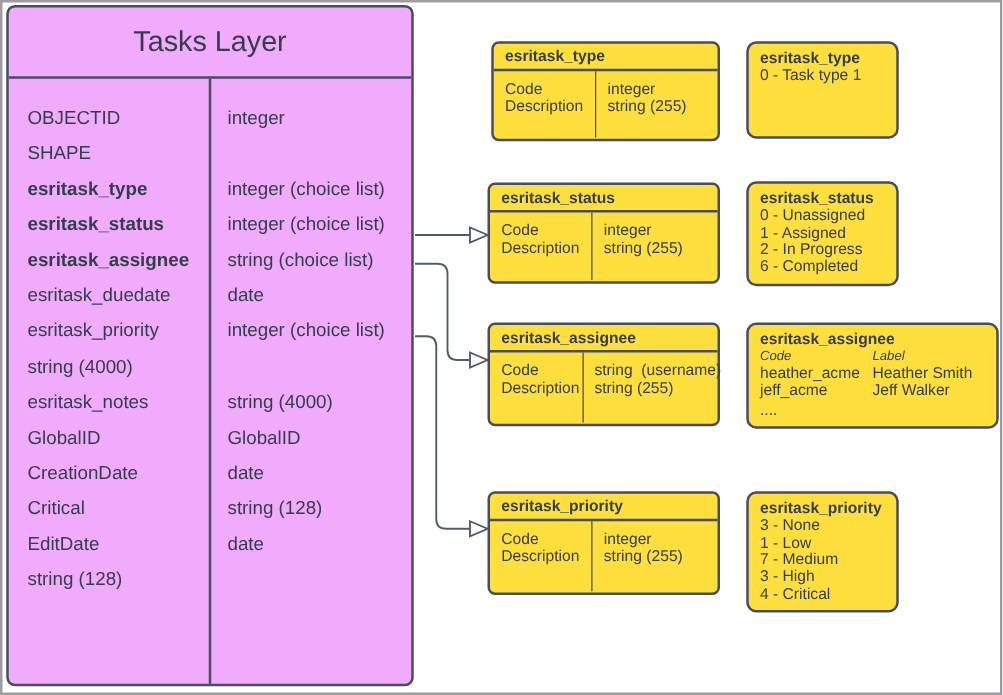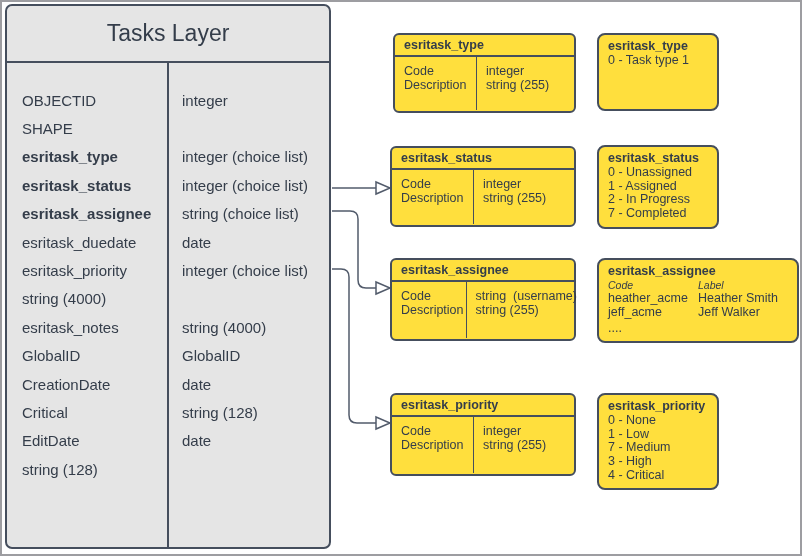--- a/index.html
+++ b/index.html
@@ -4,30 +4,30 @@
 <style>
   html,body{margin:0;padding:0;background:#fff;}
   .canvas{
     position:relative;width:798px;height:552px;background:#ffffff;
     border:2px solid #9d9da1;overflow:hidden;
     font-family:"Liberation Sans","DejaVu Sans",sans-serif;color:#343d4a;
   }
   
   .main-table{
     position:absolute;left:3px;top:2px;width:326px;height:545px;
-    border:2px solid #454e5d;border-radius:7px;background:#e5e5e5;box-sizing:border-box;
+    border:2px solid #454e5d;border-radius:7px;background:#f0abfc;box-sizing:border-box;
   }
   .main-title{
     height:55px;display:flex;align-items:center;justify-content:center;
     font-size:23px;border-bottom:2px solid #454e5d;
   }
   .main-body{position:absolute;top:57px;left:0;right:0;bottom:0;}
   .col-divider{position:absolute;left:160px;top:0;bottom:0;width:1.5px;background:#454e5d;}
   .rows{padding-top:23px;}
-  .trow{display:flex;height:28.4px;align-items:center;font-size:15px;}
+  .trow{display:flex;height:28.4px;font-size:15px;}
   .trow .fname{width:160px;padding-left:15px;box-sizing:border-box;}
   .trow .ftype{padding-left:15px;}
   .bold{font-weight:bold;}
   
   .dbox{
     position:absolute;background:#ffdf3d;border:2px solid #454e5d;border-radius:6px;
     box-sizing:border-box;font-size:12.5px;
   }
   .dtitle{padding:3px 9px;font-weight:bold;border-bottom:2px solid #454e5d;}
   .dbody{display:flex;height:calc(100% - 23px);}
@@ -186,38 +186,38 @@
   <div class="vbox" style="left:595px;top:31px;width:122px;height:78px;">
     <span class="vitem vtitle">esritask_type</span>
     <span class="vitem">0 - Task type 1</span>
   </div>
 
   <div class="vbox" style="left:595px;top:143px;width:122px;height:84px;">
     <span class="vitem vtitle">esritask_status</span>
     <span class="vitem">0 - Unassigned</span>
     <span class="vitem">1 - Assigned</span>
     <span class="vitem">2 - In Progress</span>
-    <span class="vitem">7 - Completed</span>
+    <span class="vitem">6 - Completed</span>
   </div>
 
   <div class="vbox" style="left:595px;top:256px;width:202px;height:85px;">
     <span class="vitem vtitle">esritask_assignee</span>
     <div class="vb-grid">
       <span class="vb-colhead">Code</span>
       <span class="vb-colhead">Label</span>
       <span>heather_acme</span>
       <span>Heather Smith</span>
       <span>jeff_acme</span>
       <span>Jeff Walker</span>
     </div>
     <span class="vitem vb-more">....</span>
   </div>
 
   <div class="vbox" style="left:595px;top:391px;width:122px;height:97px;">
     <span class="vitem vtitle">esritask_priority</span>
-    <span class="vitem">0 - None</span>
+    <span class="vitem">3 - None</span>
     <span class="vitem">1 - Low</span>
     <span class="vitem">7 - Medium</span>
     <span class="vitem">3 - High</span>
     <span class="vitem">4 - Critical</span>
   </div>
 
 </div>
 
 </body></html>

